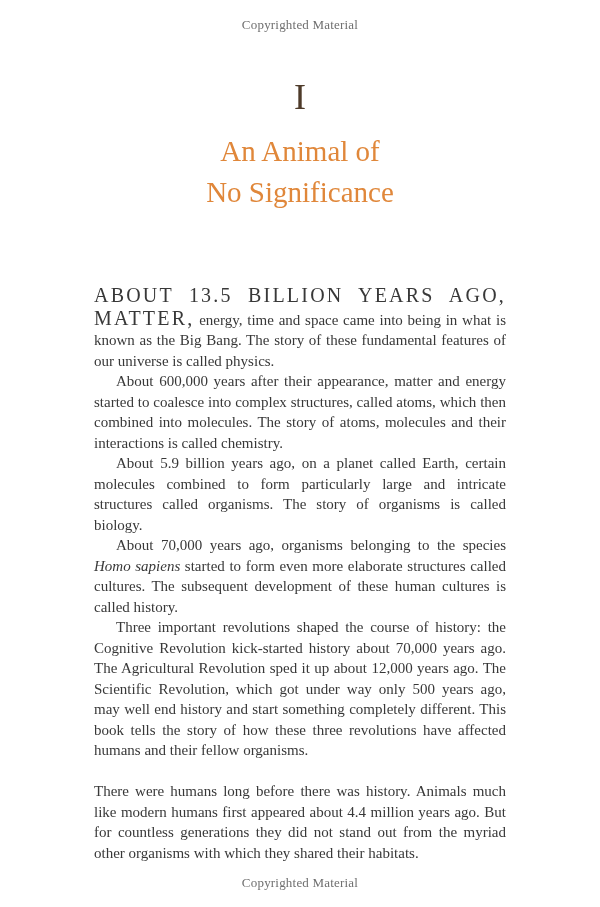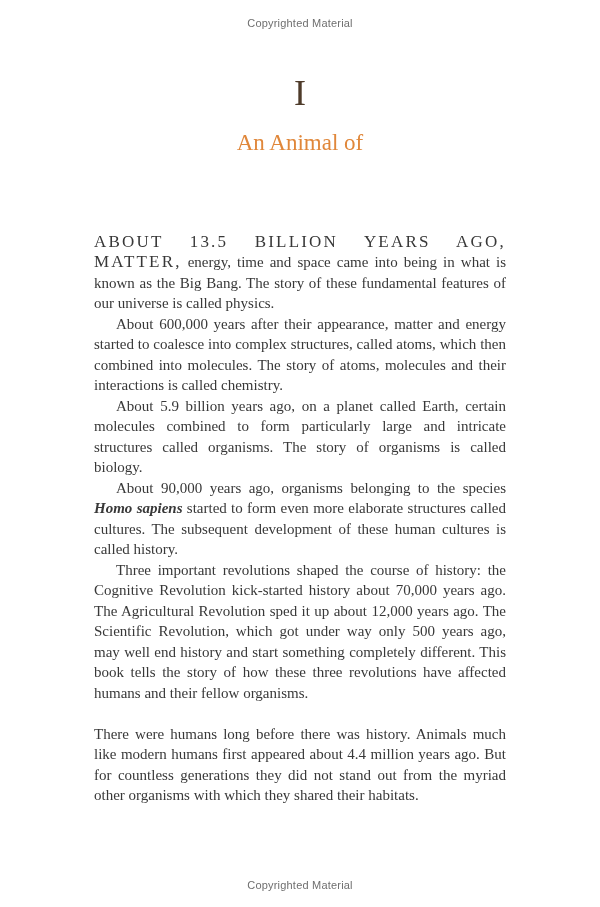--- a/index.html
+++ b/index.html
@@ -14,22 +14,22 @@
   }
   .page {
     position: relative;
     width: 600px;
     height: 907px;
     background: #ffffff;
     overflow: hidden;
   }
   .copyright {
     text-align: center;
-    font-family: Liberation Sans, sans-serif;
-    font-size: 11px;
+    font-family: Liberation Serif, serif;
+    font-size: 13px;
     color: #6f6f6f;
     letter-spacing: 0.2px;
   }
   .copyright.top {
     padding-top: 17px;
   }
   .copyright.bottom {
     position: absolute;
     bottom: 16px;
     left: 0;
@@ -39,21 +39,21 @@
     text-align: center;
     margin-top: 46px;
     font-size: 36px;
     line-height: 1;
     color: #4e3b2a;
     font-family: "Liberation Serif", serif;
   }
   .chapter-title {
     text-align: center;
     margin-top: 16px;
-    font-size: 23px;
+    font-size: 29px;
     line-height: 1.42;
     color: #e0873a;
     font-family: "Liberation Serif", serif;
   }
   .text-block {
     width: 412px;
     margin: 72px auto 0 auto;
     font-size: 15px;
     line-height: 20.5px;
     color: #383838;
@@ -64,49 +64,49 @@
     padding: 0;
   }
   .text-block p.indent {
     text-indent: 22px;
   }
   .text-block p.section-break {
     margin-top: 20.5px;
   }
   .lead-caps {
     letter-spacing: 2.2px;
-    font-size: 17px;
+    font-size: 20px;
   }
   .italic {
     font-style: italic;
-    font-weight: bold;
   }
 </style>
 </head>
 <body>
 
 <div class="page">
 
   <div class="copyright top">Copyrighted Material</div>
 
   <div class="chapter-number">I</div>
 
   <div class="chapter-title">
     <div>An Animal of</div>
+    <div>No Significance</div>
   </div>
 
   <div class="text-block">
 
     <p><span class="lead-caps">ABOUT 13.5 BILLION YEARS AGO, MATTER,</span><span> energy, time and space came into being in what is known as the Big Bang. The story of these fundamental features of our universe is called physics.</span></p>
 
     <p class="indent">About 600,000 years after their appearance, matter and energy started to coalesce into complex structures, called atoms, which then combined into molecules. The story of atoms, molecules and their interactions is called chemistry.</p>
 
     <p class="indent">About 5.9 billion years ago, on a planet called Earth, certain molecules combined to form particularly large and intricate structures called organisms. The story of organisms is called biology.</p>
 
-    <p class="indent"><span>About 90,000 years ago, organisms belonging to the species </span><span class="italic">Homo sapiens</span><span> started to form even more elaborate structures called cultures. The subsequent development of these human cultures is called history.</span></p>
+    <p class="indent"><span>About 70,000 years ago, organisms belonging to the species </span><span class="italic">Homo sapiens</span><span> started to form even more elaborate structures called cultures. The subsequent development of these human cultures is called history.</span></p>
 
     <p class="indent">Three important revolutions shaped the course of history: the Cognitive Revolution kick-started history about 70,000 years ago. The Agricultural Revolution sped it up about 12,000 years ago. The Scientific Revolution, which got under way only 500 years ago, may well end history and start something completely different. This book tells the story of how these three revolutions have affected humans and their fellow organisms.</p>
 
     <p class="section-break">There were humans long before there was history. Animals much like modern humans first appeared about 4.4 million years ago. But for countless generations they did not stand out from the myriad other organisms with which they shared their habitats.</p>
 
   </div>
 
   <div class="copyright bottom">Copyrighted Material</div>
 
 </div>

